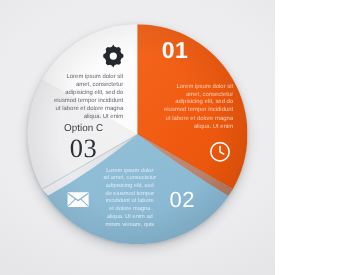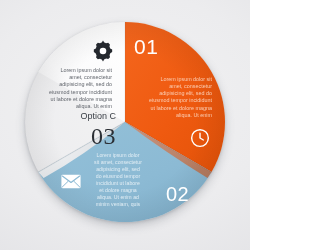--- a/index.html
+++ b/index.html
@@ -68,21 +68,22 @@
 
   
   #seg-a-text {
     left: 134px;
     top: 36px;
     width: 86px;
   }
   #seg-a-text .num {
     color: #ffffff;
     font-size: 21px;
-    margin: 0 0 4px 0;
+    margin: 0 0 4px 13px;
+    font-weight: bold;
   }
   #seg-a-text .opt {
     color: #ffffff;
     font-size: 9.5px;
     margin: 0;
   }
   #seg-a-text .body-copy {
     color: #fbcfb6;
     font-size: 5.4px;
     text-align: right;
@@ -98,39 +99,39 @@
     text-align: left;
   }
   #seg-b-text .opt {
     color: #ffffff;
     font-size: 9px;
     margin: 0 0 3px 0;
   }
   #seg-b-text .num {
     color: #ffffff;
     font-size: 20px;
-    margin: 16px;
+    margin: 4px;
   }
   #seg-b-copy {
     position: absolute;
     left: 94px;
     top: 152px;
     width: 48px;
     color: #e2eef5;
     font-size: 5.2px;
     text-align: center;
     line-height: 1.34;
   }
 
   
   #seg-c-text {
     left: 36px;
     top: 112px;
     width: 80px;
-    text-align: right;
+    text-align: center;
   }
   #seg-c-text .opt {
     color: #3a3f46;
     font-size: 9px;
     margin: 0 0 3px 0;
   }
   #seg-c-text .num {
     color: #2b2f35;
     font-size: 24px;
     margin: 0;

